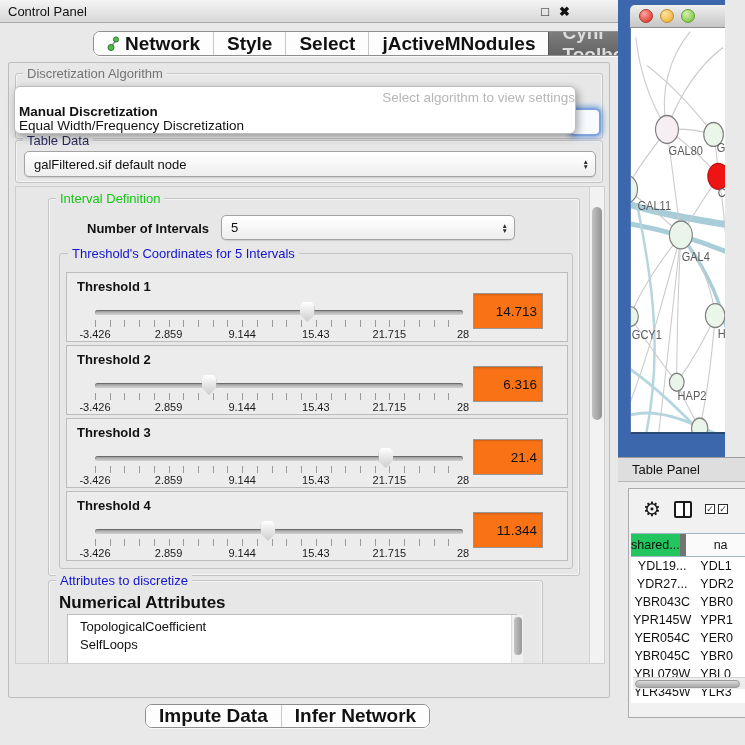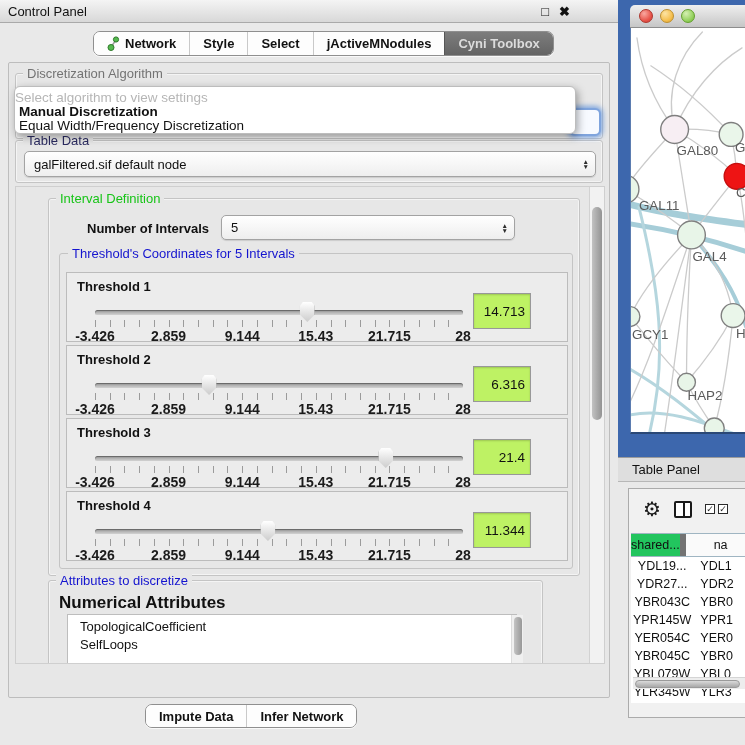--- a/index.html
+++ b/index.html
@@ -9,21 +9,21 @@
   
   #control-panel { position:absolute; left:0; top:0; width:618px; height:745px; background:#e9e9e9; }
   #cp-titlebar { position:absolute; left:0; top:0; width:100%; height:23px;
     background:linear-gradient(#f4f4f4,#d8d8d8); border-bottom:1px solid #a9a9a9;
     display:flex; align-items:center; padding:0 8px; font-size:13px; }
   #cp-titlebar .ticons { margin-left:auto; display:flex; gap:10px; align-items:center; padding-right:40px; }
   #cp-titlebar .ticons span { font-size:13px; font-weight:bold; color:#111; cursor:default; }
 
   
   .seg { display:inline-flex; align-items:stretch; background:#fff; border:1px solid #8f8f8f;
-    border-radius:7px; overflow:hidden; font-size:13px; font-weight:bold;
+    border-radius:7px; overflow:hidden; font-size:19px; font-weight:bold;
     box-shadow:0 1px 0 rgba(255,255,255,.7); height:25px; }
   .seg .s { display:flex; align-items:center; gap:5px; padding:0 13px; position:relative; background:#fdfdfd; }
   .seg .s + .s { border-left:1px solid #c9c9c9; }
   .seg .s.sel { background:linear-gradient(#7d7d7d,#646464); color:#dcdcdc; border-left-color:#565656; }
   #top-tabs { position:absolute; left:93px; top:31px; }
   #bottom-tabs { position:absolute; left:145px; top:704px; height:24px; }
 
   
   #content { position:absolute; left:8px; top:62px; width:602px; height:636px;
     background:#e7e7e7; border:1px solid #bdbdbd; border-radius:2px; }
@@ -37,21 +37,21 @@
     box-shadow:0 1px 1px rgba(0,0,0,.12); }
   .combo .arrows { margin-left:auto; display:flex; flex-direction:column; font-size:6.5px; line-height:5px; color:#2c2c2c; padding-right:1px; }
 
   
   #algo-group { left:6px; top:10px; width:588px; height:66px; }
   #algo-group > .legend { color:#737373; }
   #focus-ring { position:absolute; left:553px; top:34px; width:32px; height:28px; border:2px solid #7fa4dd;
     border-radius:6px; background:#f7faff; box-shadow:0 0 5px 2px rgba(110,155,220,.85); z-index:4; }
   #algo-popup { position:absolute; left:5px; top:23px; width:562px; height:48px; background:#fff;
     border:1px solid #bdbdbd; border-radius:6px; box-shadow:2px 3px 9px rgba(0,0,0,.35); z-index:8; font-size:13.5px; }
-  #algo-popup .hint { position:absolute; top:3px; left:0; right:0; text-align:left; color:#b6b6b6; }
+  #algo-popup .hint { position:absolute; top:3px; left:0; right:0; text-align:right; color:#b6b6b6; }
   #algo-popup .opt1 { position:absolute; top:17px; left:4px; font-weight:bold; }
   #algo-popup .opt2 { position:absolute; top:31px; left:4px; }
 
   
   #tabledata-group { left:6px; top:77px; width:588px; height:43px; }
   #tabledata-group > .legend { color:#2b2b60; }
   #tabledata-combo { left:8px; top:10px; width:572px; height:26px; }
 
   
   #scrollpanel { position:absolute; left:6px; top:123px; width:590px; height:478px; overflow:hidden;
@@ -75,36 +75,36 @@
   .t-title { position:absolute; left:10px; top:6px; font-size:13px; font-weight:bold; }
   .t-slider { position:absolute; left:28px; width:368px; top:30px; height:36px; }
   .track { position:absolute; top:7px; left:0; right:0; height:5px; border-radius:3px;
     background:linear-gradient(#969696,#d2d2d2); box-shadow:inset 0 1px 1px rgba(0,0,0,.35); }
   .slider-thumb { position:absolute; top:-1px; width:15px; height:20px; transform:translateX(-50%);
     background:linear-gradient(#ffffff,#cccccc); filter:drop-shadow(0 0 1px #6f6f6f); z-index:2;
     clip-path:polygon(50% 100%,0 62%,0 20%,20% 0,80% 0,100% 20%,100% 62%); }
   .ticks { position:absolute; top:17px; left:0; right:0; height:7px;
     background:repeating-linear-gradient(to right,#9b9b9b 0 1px,transparent 1px calc(100%/25)); }
   .ticklabels { position:absolute; top:25px; left:0; right:0; height:11px; }
-  .ticklabel { position:absolute; transform:translateX(-50%); font-size:14px; font-weight:bold; color:#1b1b1b; white-space:nowrap; }
-  .valbox { position:absolute; left:406px; top:20px; width:58px; height:36px; background:#bef264;
+  .ticklabel { position:absolute; transform:translateX(-50%); font-size:11px; font-weight:normal; color:#1b1b1b; white-space:nowrap; }
+  .valbox { position:absolute; left:406px; top:20px; width:70px; height:36px; background:#f97316;
     border:1px solid #989898; box-shadow:inset 0 1px 2px rgba(0,0,0,.18); font-size:13.5px;
     display:flex; align-items:center; justify-content:flex-end; padding-right:5px; }
 
   #attr-group { left:32px; top:393px; width:495px; height:90px; }
   #attr-group > .legend { color:#1414cf; }
   #attr-subtitle { position:absolute; left:10px; top:12px; font-size:17px; font-weight:bold; }
   #attr-list { position:absolute; left:18px; top:33px; width:450px; height:52px; background:#fff;
     border:1px solid #bdbdbd; overflow:hidden; padding:3px 0 0 12px; font-size:13px; line-height:17.5px; }
   #attr-vscroll { position:absolute; right:19px; top:34px; width:12px; height:50px; background:#f0f0f0; border-left:1px solid #ddd; }
   #attr-vscroll .thumb { position:absolute; left:2px; top:2px; width:8px; height:38px; border-radius:5px;
     background:linear-gradient(to right,#c4c4c4,#989898); }
 
   
-  #net-window { position:absolute; left:618px; top:0; width:127px; height:457px; background:#3d67ad; }
+  #net-window { position:absolute; left:618px; top:0; width:107px; height:457px; background:#3d67ad; }
   #net-titlebar { position:absolute; left:12px; top:5px; right:0; height:23px;
     background:linear-gradient(#efefef,#c6c6c6); border-bottom:1px solid #8d8d8d; border-radius:5px 0 0 0; }
   .light { position:absolute; top:4px; width:14px; height:14px; border-radius:50%; }
   #light-red { left:9px;  background:radial-gradient(circle at 35% 30%,#f9a8a0,#e8544a 62%,#c43a31); border:1px solid #ad352c; }
   #light-yellow { left:30px; background:radial-gradient(circle at 35% 30%,#fce4a5,#f5bf4e 62%,#d89a2b); border:1px solid #bd8f2f; }
   #light-green { left:51px; background:radial-gradient(circle at 35% 30%,#d5efb2,#95d15f 62%,#6fb737); border:1px solid #639f2e; }
   #net-canvas { position:absolute; left:12px; top:28px; right:0; height:406px; background:#fff;
     border-bottom:2px solid #2a4876; border-left:1px solid #5b7cb0; }
   #net-svg { width:100%; height:100%; display:block; }
   #net-svg text { font-family:"Liberation Sans",sans-serif; font-size:13.5px; fill:#5b5b5b; }

